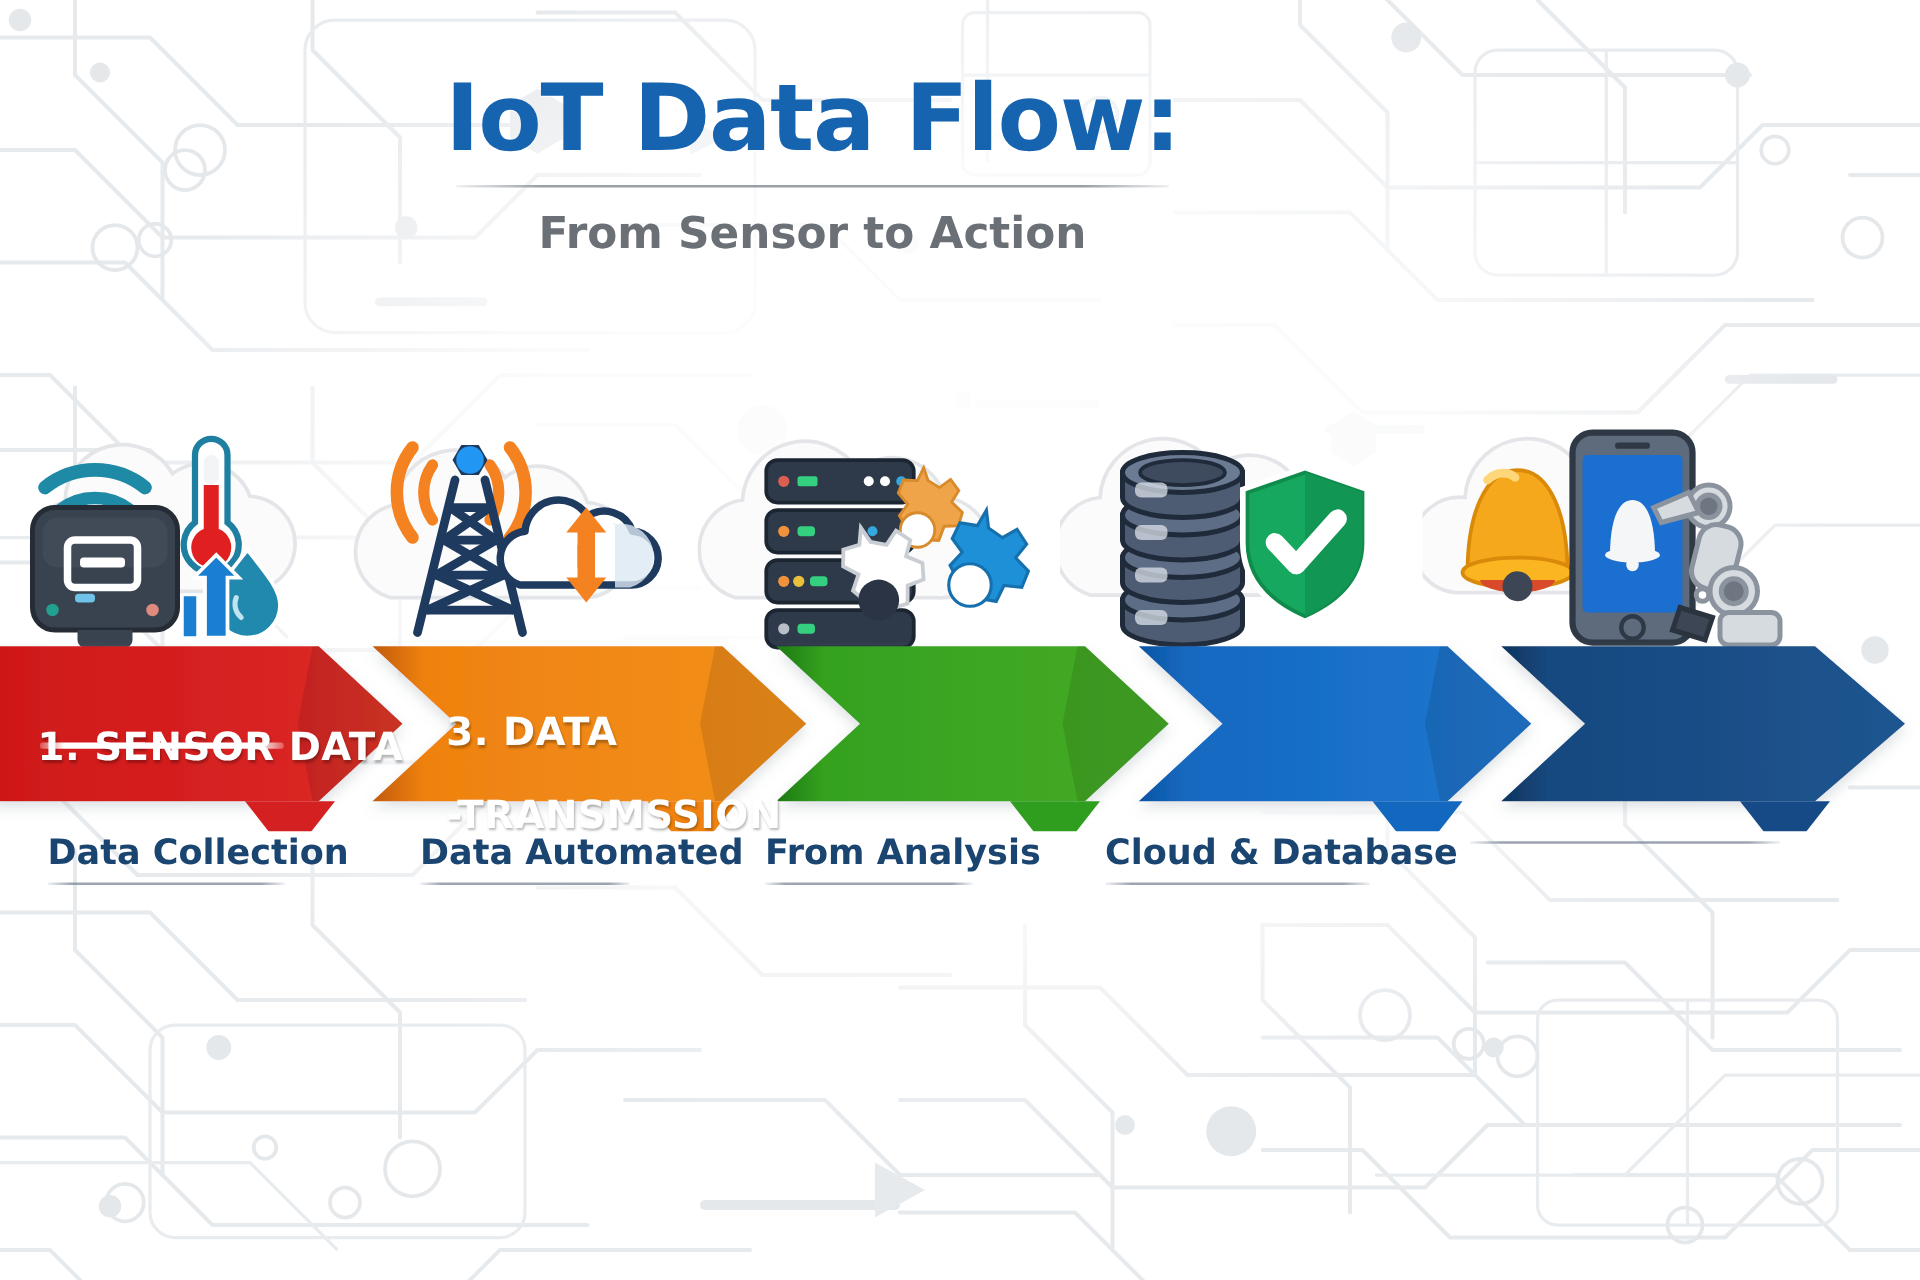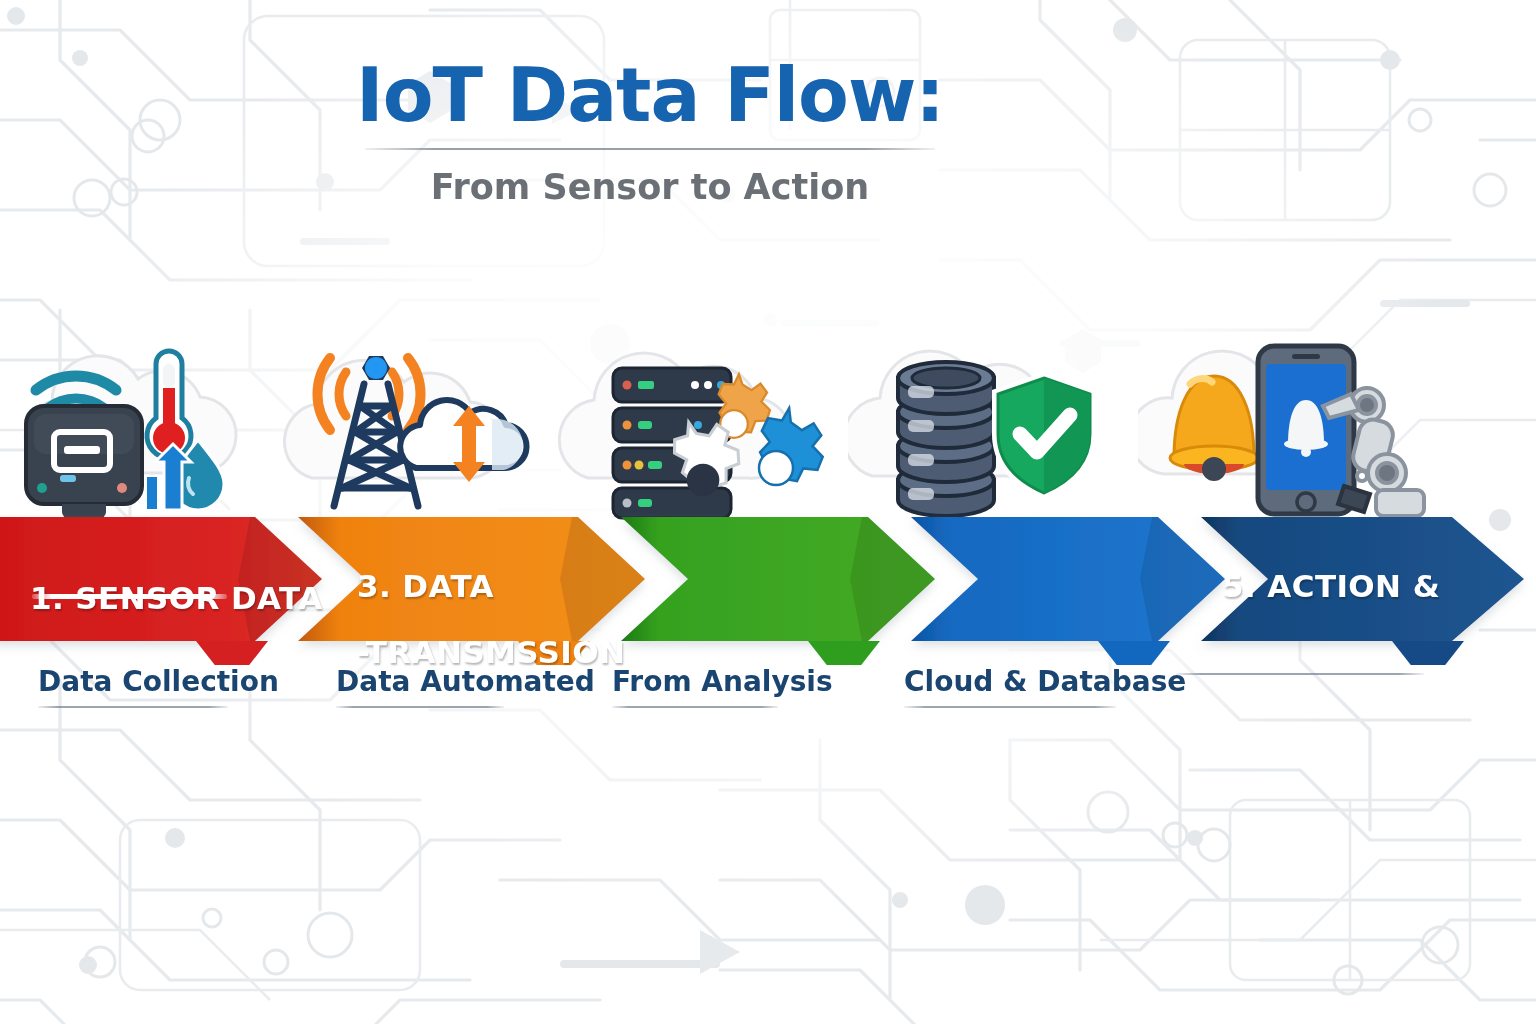--- a/index.html
+++ b/index.html
@@ -493,38 +493,37 @@
     <div class="label-underbar" style="left:32px; top:89px; width:195px;"></div>
 
     <div class="arrow-label" style="left:357px; top:32px;">
       <span class="l1">3. DATA</span>
       <span class="l2">-TRANSMSSION</span>
     </div>
 
 
 
     <div class="arrow-label" style="left:1222px; top:32px;">
-      <span class="l1">5. ACTION &amp;</span>
     </div>
   </div>
 
   <div class="captions">
     <div class="caption" style="left:38px; width:190px;">
       <div class="caption-text">Data Collection</div>
       <div class="caption-rule"></div>
     </div>
     <div class="caption" style="left:336px; width:168px;">
       <div class="caption-text">Data Automated</div>
       <div class="caption-rule"></div>
     </div>
     <div class="caption" style="left:612px; width:166px;">
       <div class="caption-text">From Analysis</div>
       <div class="caption-rule"></div>
     </div>
-    <div class="caption" style="left:904px; width:212px;text-align:center;">
+    <div class="caption" style="left:884px; width:212px;text-align:center;">
       <div class="caption-text">Cloud &amp; Database</div>
       <div class="caption-rule"></div>
     </div>
     <div class="caption" style="left:1176px; width:248px;">
       <div class="caption-rule"></div>
     </div>
   </div>
 
 </div>
 

